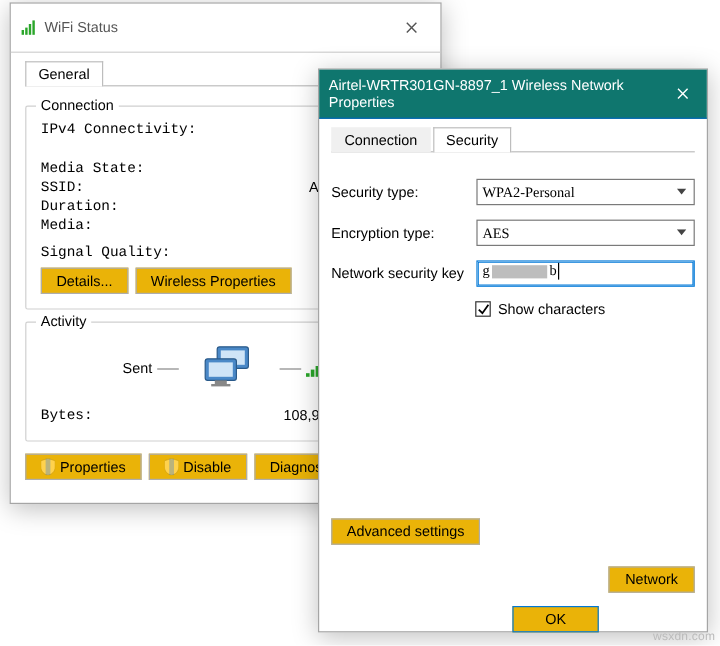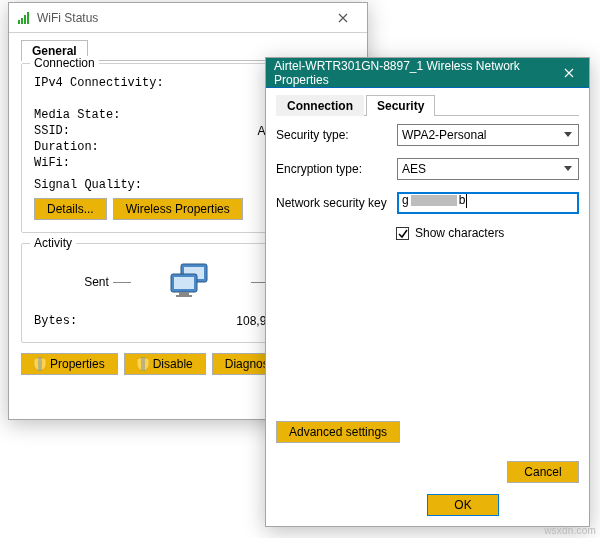--- a/index.html
+++ b/index.html
@@ -18,21 +18,21 @@
     position: absolute;
     border: 1px solid #a5a5a5;
     background: #fff;
     box-shadow: 0 4px 20px rgba(0,0,0,.25);
   }
   .win.status {
     left: 8px; top: 2px;
     width: 360px; height: 418px;
   }
   .titlebar {
-    height: 30px;
+    height: 41px;
     display: flex;
     align-items: center;
     padding: 0 8px;
     border-bottom: 1px solid #d0d0d0;
   }
   .titlebar .title {
     flex: 1;
     color: #555;
   }
   .titlebar .close {
@@ -41,22 +41,21 @@
     color: #555; font-size: 14px;
   }
   .wifi-icon { margin-right: 6px; display:inline-flex; }
   .body-pad {
     padding: 6px 12px 10px 12px;
   }
   
   .tabbar {
     display: flex;
     border-bottom: 1px solid #bdbdbd;
-    margin-bottom: 2px;
-    font-weight: bold;
+    margin-bottom: 16px;
   }
   .tab {
     padding: 3px 10px;
     border: 1px solid transparent;
     border-bottom: none;
     position: relative;
     top: 1px;
     background: #f0f0f0;
     margin-right: 2px;
     font-size: 12px;
@@ -100,21 +99,21 @@
     cursor: pointer;
     gap: 4px;
   }
   .btn.default { border: 1px solid #0078d7; margin-top: 33px; }
   .btnrow { display: flex; gap: 6px; margin-top: 6px; }
   
   .activity-diagram {
     display: flex;
     align-items: center;
     justify-content: center;
-    gap: 32px;
+    gap: 14px;
     height: 52px;
     margin: 2px 0 6px 0;
   }
   .monitors svg { display:block; }
   .sent-label, .recv-bars { display:flex; align-items:center; }
   .sent-label { color:#000; }
   .dash { width: 18px; height: 1px; background:#888; margin: 0 4px; }
   
   .sigbars {
     display:inline-flex; align-items:flex-end; gap:1px; height:14px;
@@ -153,38 +152,38 @@
     margin: 6px 0;
     gap: 6px;
   }
   .formrow .flabel { flex: 0 0 115px; }
   .select, .textinput {
     flex: 1;
     height: 22px;
     border: 1px solid #7a7a7a;
     background: #fff;
     padding: 0 4px;
-    font-family: Liberation Sans, sans-serif;
+    font-family: Liberation Serif, serif;
     font-size: 12px;
   }
   .select {
     display:flex; align-items:center; justify-content:space-between;
     padding-right: 2px;
   }
   .select .chev {
     width:16px; height:100%;
     display:flex; align-items:center; justify-content:center;
     color:#333;
   }
   .textinput.focus { border-color:#0078d7; box-shadow: 0 0 0 1px #0078d7 inset; }
   .textinput span.caret {
     display:inline-block; width:1px; height:14px; background:#000; vertical-align:middle; margin-left:1px;
   }
   .checkbox-row {
-    display:flex; align-items:flex-end; gap:6px;
+    display:flex; align-items:flex-start; gap:6px;
     margin: 6px 0 6px 120px;
   }
   .checkbox {
     width:13px;height:13px;border:1px solid #333;
     display:flex;align-items:center;justify-content:center;
     font-size:11px; line-height:1;
   }
   .spacer { flex:1; }
   .bottom-btns {
     display:flex; justify-content:flex-end; gap:8px;
@@ -243,21 +242,21 @@
         </div>
       <div class="row">
           <span class="label">SSID:</span>
           <span class="value r">Airtel-WRTR30</span>
         </div>
       <div class="row">
           <span class="label">Duration:</span>
           <span class="value r">1 d</span>
         </div>
       <div class="row">
-          <span class="label">WiFi:</span>
+          <span class="label">Media:</span>
           <span class="value r"></span>
         </div>
       <div class="row" style="margin-top:8px;">
           <span class="label">Signal Quality:</span>
           <span class="value r"></span>
         </div>
       <div class="btnrow">
         <div class="btn">Details...</div>
         <div class="btn">Wireless Properties</div>
       </div>
@@ -376,18 +375,18 @@
       </span>
       <span>Show characters</span>
     </div>
 
     <div class="spacer"></div>
 
     <div class="btn" style="align-self:flex-start;">Advanced settings</div>
 
     <div class="bottom-btns">
       <div class="btn default" style="min-width:72px;">OK</div>
-      <div class="btn" style="min-width:72px;">Cancel</div>
+      <div class="btn" style="min-width:72px;">Network</div>
     </div>
   </div>
 </div>
 
 <div class="watermark">wsxdn.com</div>
 
 </body></html>

